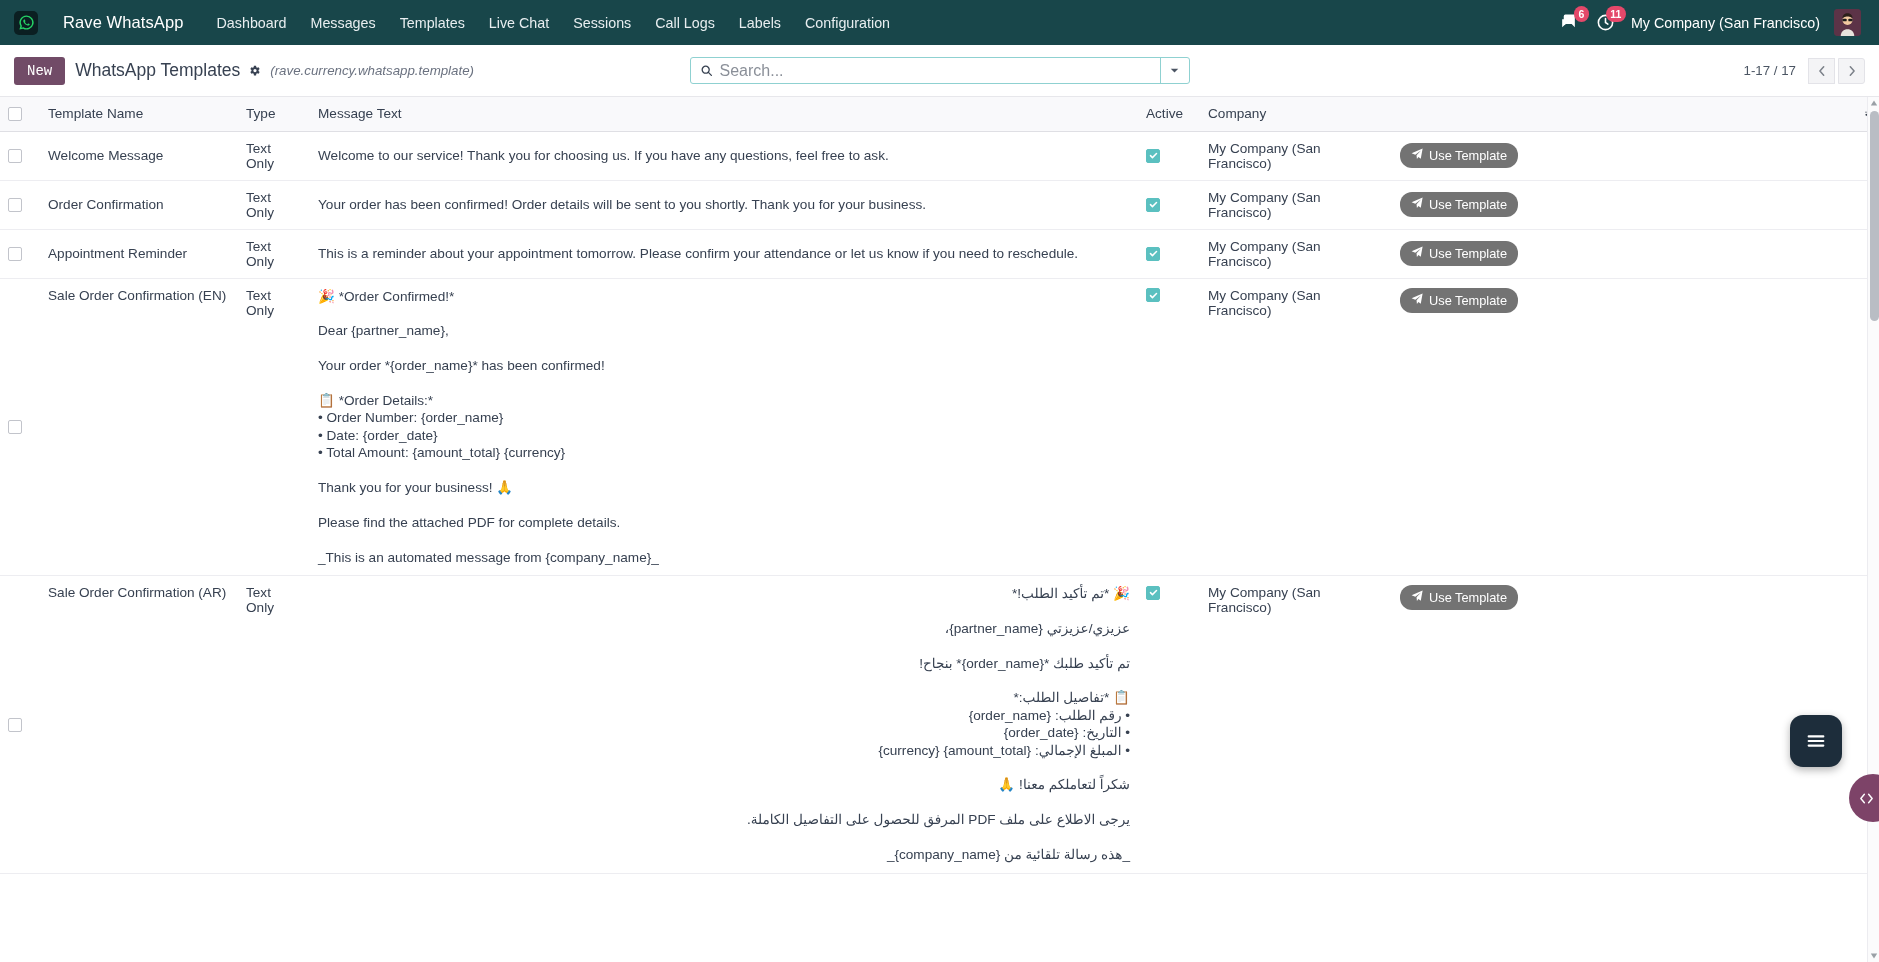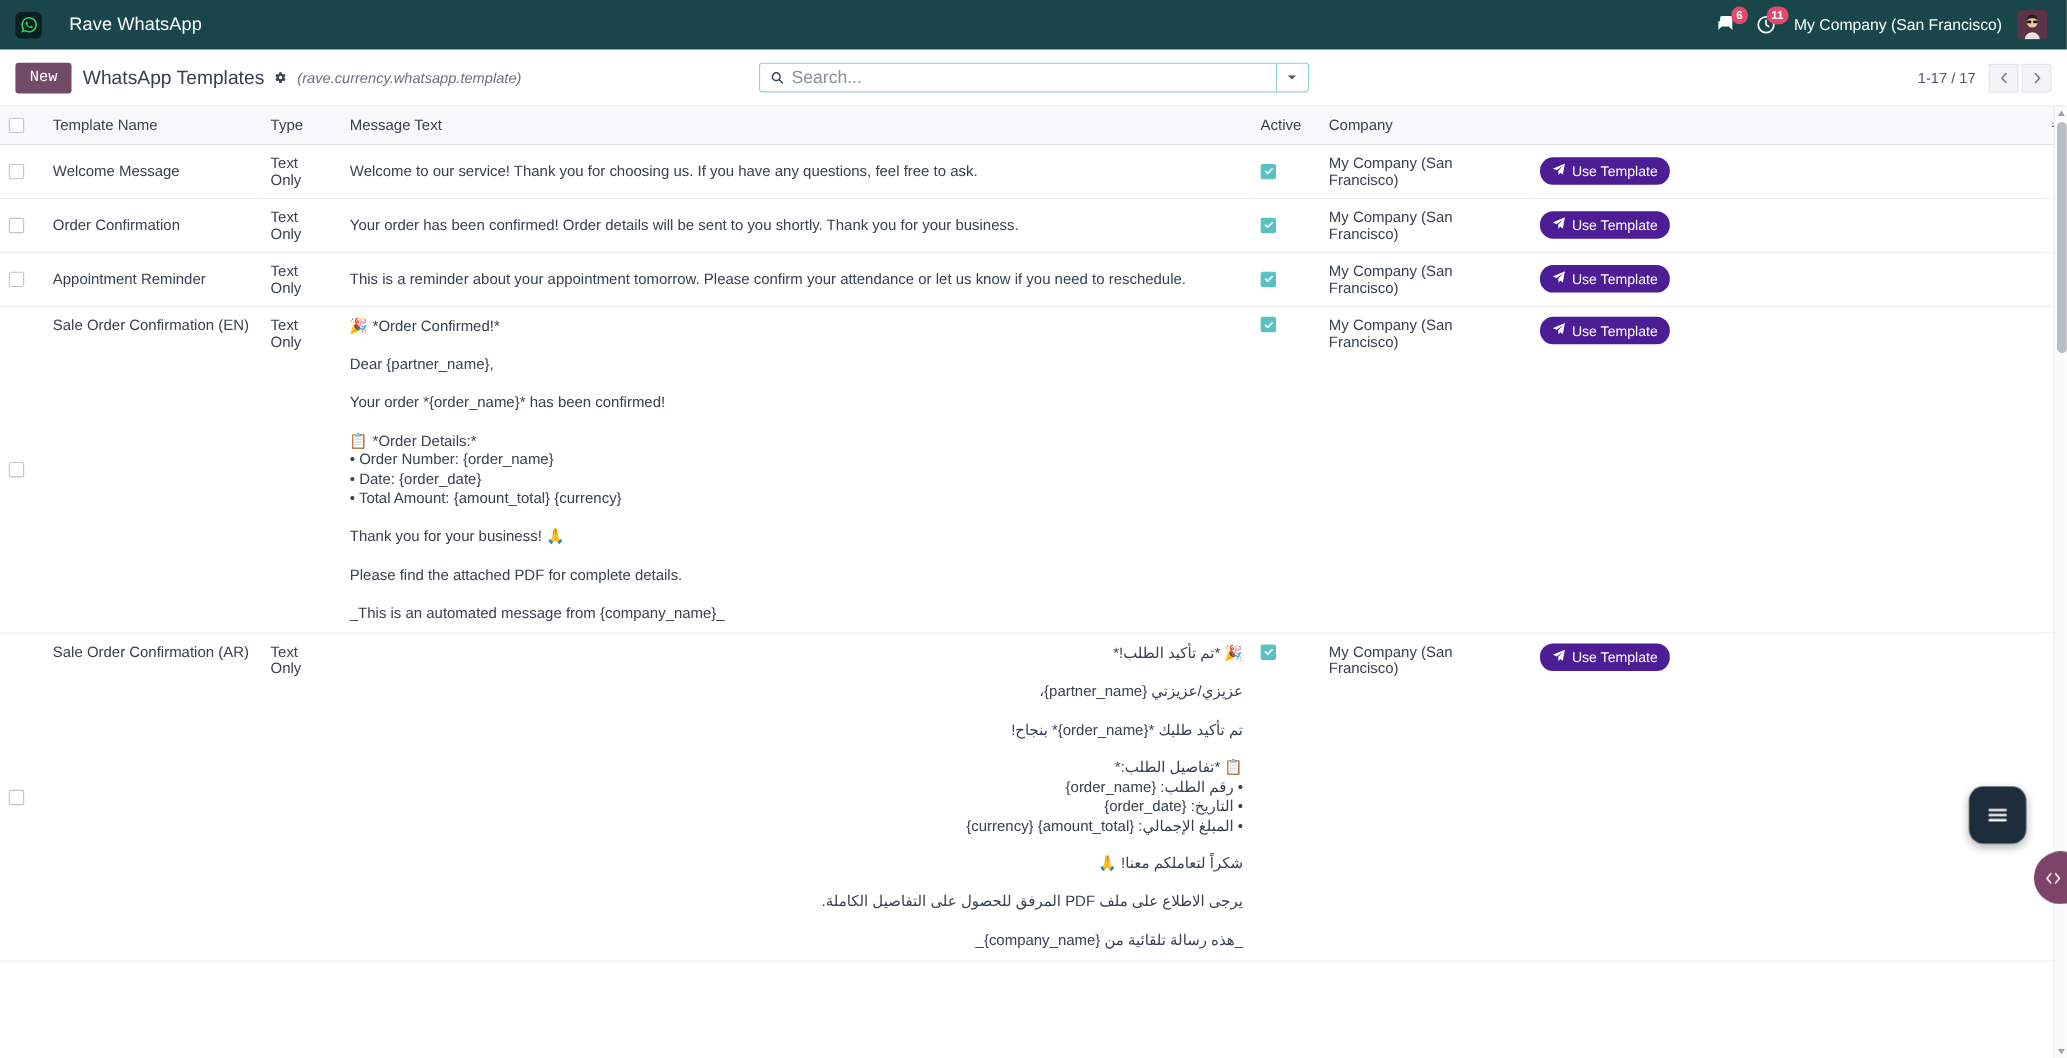--- a/index.html
+++ b/index.html
@@ -181,21 +181,21 @@
     cursor: pointer;
   }
   .cb-checked svg { width: 9px; height: 9px; }
   .msg-pre {
     margin: 0; font-family: inherit; font-size: 13.6px;
     line-height: 17.4px; white-space: pre-wrap;
     color: #374151;
   }
   .msg-rtl { direction: rtl; text-align: right; unicode-bidi: plaintext; }
   .btn-use {
-    background: #4c1d95; color: #fff;
+    background: #737373; color: #fff;
     border: none; border-radius: 12px;
     font-size: 12.8px; padding: 5px 11px;
     cursor: pointer; font-family: inherit;
     display: inline-flex; align-items: flex-start; gap: 6px;
     white-space: nowrap;
   }
   .btn-use svg { width: 12px; height: 12px; }
   .cell-act { text-align: right; padding-right: 85px; }
   .cell-act-inner { display: flex; justify-content: flex-start; }
 
@@ -244,20 +244,30 @@
 <body>
 
 <div class="navbar">
   <div class="brand">
     <span class="brand-logo">
       <svg viewBox="0 0 24 24" fill="#25D366">
           <path d="M12 2a10 10 0 00-8.6 15.05L2 22l5.1-1.33A10 10 0 1012 2zm0 2a8 8 0 110 16 8 8 0 01-4.2-1.2l-.3-.18-2.6.68.7-2.54-.2-.32A8 8 0 0112 4zm4.3 10.1c-.23-.12-1.36-.67-1.57-.75-.2-.07-.35-.11-.5.12s-.58.74-.71.9c-.13.14-.26.16-.49.05a6.5 6.5 0 01-1.9-1.18 7.2 7.2 0 01-1.33-1.65c-.14-.24 0-.37.1-.48.1-.1.23-.27.34-.4.1-.14.14-.24.21-.4.07-.15.04-.29-.02-.4-.06-.12-.5-1.25-.7-1.7-.18-.44-.37-.38-.5-.39h-.43c-.15 0-.4.06-.6.29-.2.23-.78.77-.78 1.87s.8 2.17.91 2.32c.11.15 1.57 2.4 3.8 3.37.53.23.95.36 1.27.47.54.17 1.02.15 1.4.09.43-.06 1.36-.55 1.55-1.09.19-.54.19-1 .13-1.1-.05-.1-.2-.16-.43-.28z"></path>
         </svg>
     </span>
     <span class="brand-name">Rave WhatsApp</span>
+  </div>
+  <div class="nav-items">
+    <div class="nav-item">Dashboard</div>
+    <div class="nav-item">Messages</div>
+    <div class="nav-item">Templates</div>
+    <div class="nav-item">Live Chat</div>
+    <div class="nav-item">Sessions</div>
+    <div class="nav-item">Call Logs</div>
+    <div class="nav-item">Labels</div>
+    <div class="nav-item">Configuration</div>
   </div>
   <div class="nav-right">
     <div class="nav-icon-wrap">
       <svg viewBox="0 0 24 24" fill="#ffffff">
           <path d="M20 2H8a2 2 0 00-2 2v8a2 2 0 002 2h8l4 4V2z"></path>
           <path d="M4 8v10l3-3h1V8H4z"></path>
         </svg>
       <span class="badge">6</span>
     </div>
     <div class="nav-icon-wrap">

